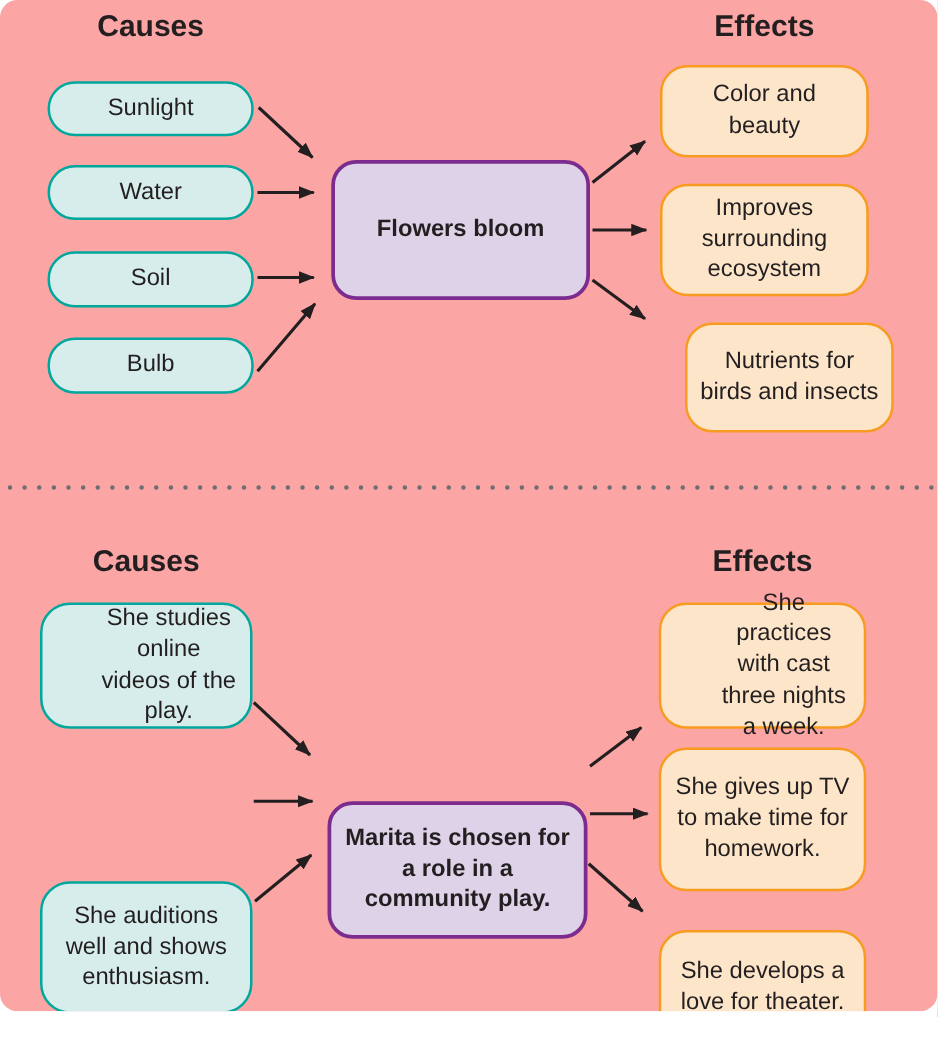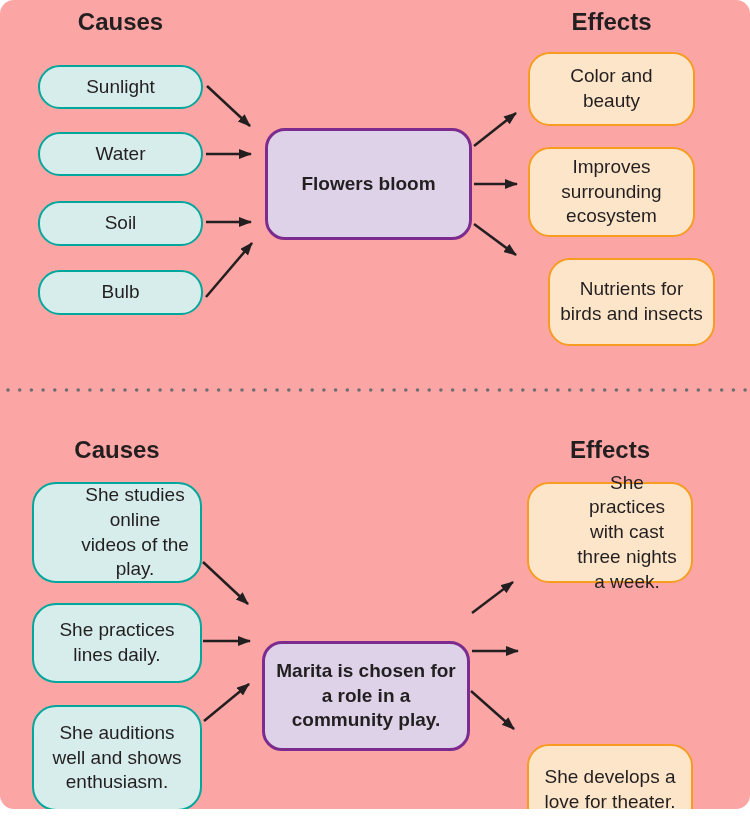--- a/index.html
+++ b/index.html
@@ -120,22 +120,22 @@
     <div class="abs box effect" style="left:528px; top:52px;  width:167px; height:74px;">Color and beauty</div>
     <div class="abs box effect" style="left:528px; top:147px; width:167px; height:90px;">Improves surrounding ecosystem</div>
     <div class="abs box effect" style="left:528px; top:258px; width:167px; height:88px;margin-left:20px;">Nutrients for birds and insects</div>
   </div>
 
   <div class="abs" style="left:0; top:390px; width:750px; height:443px;">
     <div class="abs heading" style="left:32px; top:46px; width:170px;">Causes</div>
     <div class="abs heading" style="left:527px; top:46px; width:166px;">Effects</div>
 
     <div class="abs box cause round24" style="left:32px; top:92px;  width:170px; height:101px;padding-left:46px;">She studies online videos of the play.</div>
-    <div class="abs box cause round24" style="left:32px; top:213px; width:170px; height:80px;">She practices lines daily.</div>
     <div class="abs box cause round24" style="left:32px; top:315px; width:170px; height:106px;">She auditions well and shows enthusiasm.</div>
 
     <div class="abs box center-event" style="left:262px; top:210px; width:208px; height:110px;margin-top:41px;">Marita is chosen for a role in a community play.</div>
 
     <div class="abs box effect" style="left:527px; top:92px;  width:166px; height:101px;padding-left:44px;">She practices with cast three nights a week.</div>
+    <div class="abs box effect" style="left:527px; top:208px; width:166px; height:115px;">She gives up TV to make time for homework.</div>
     <div class="abs box effect" style="left:527px; top:354px; width:166px; height:91px;">She develops a love for theater.</div>
   </div>
 
 </div>
 
 </body></html>

